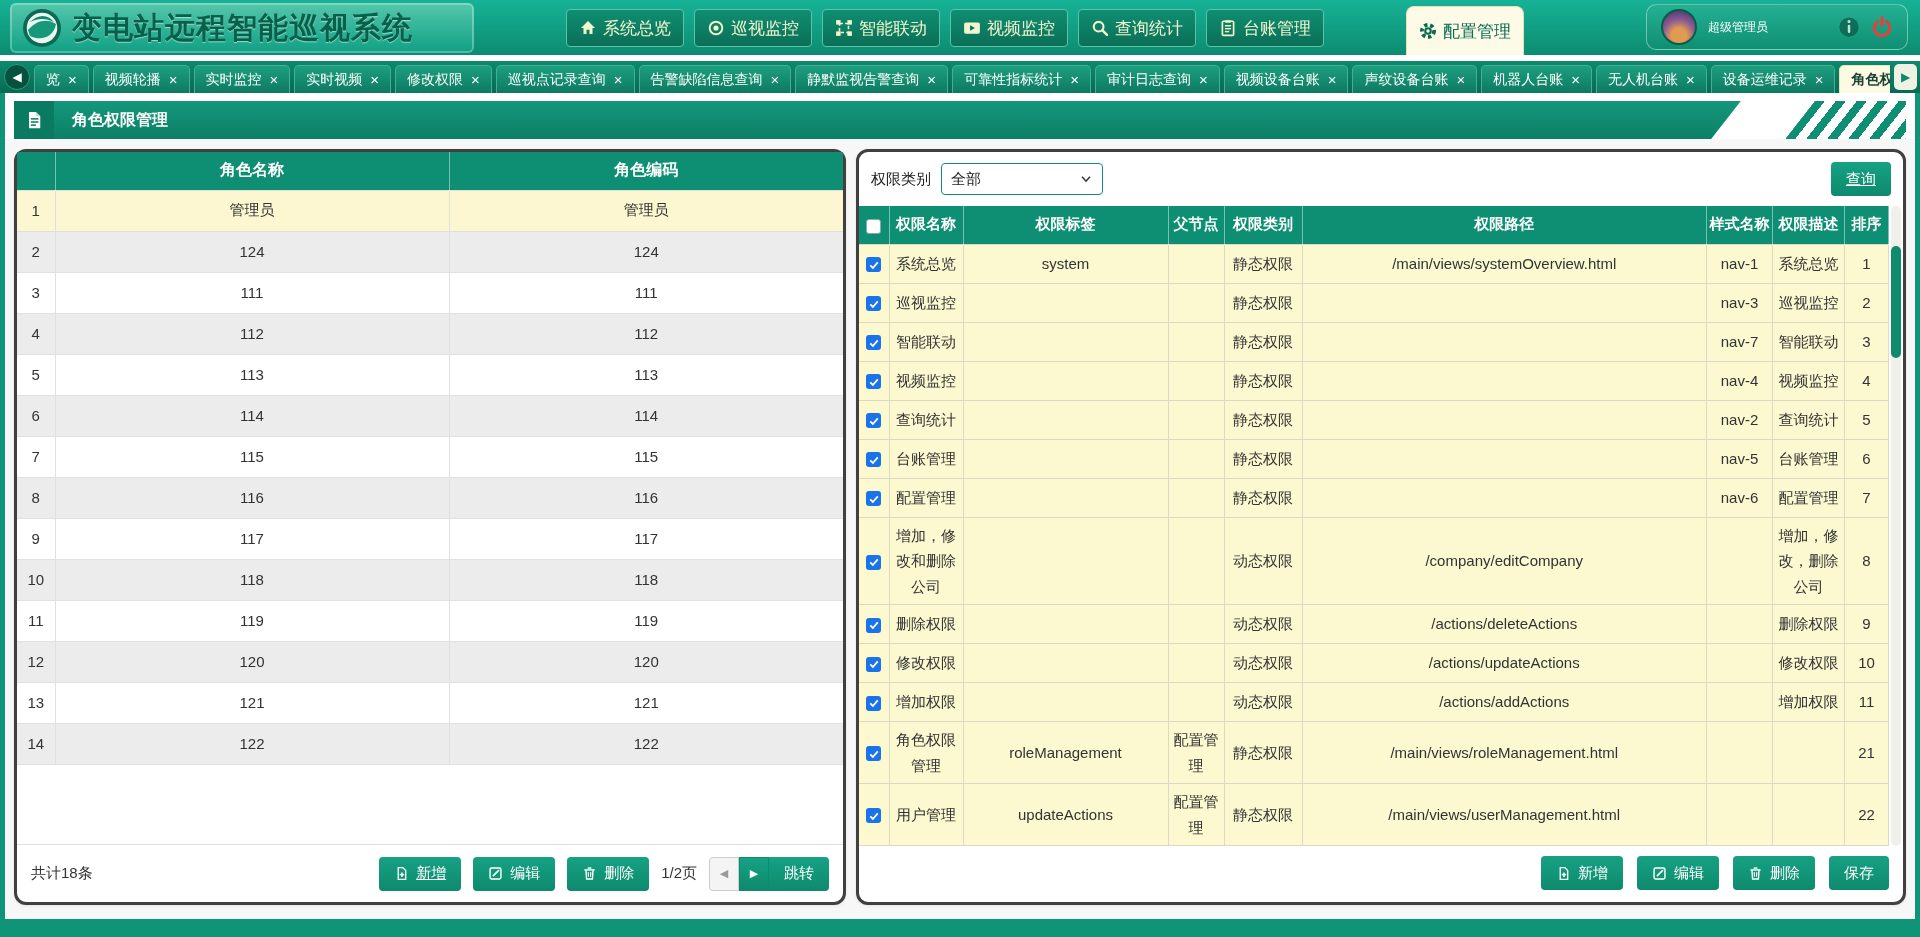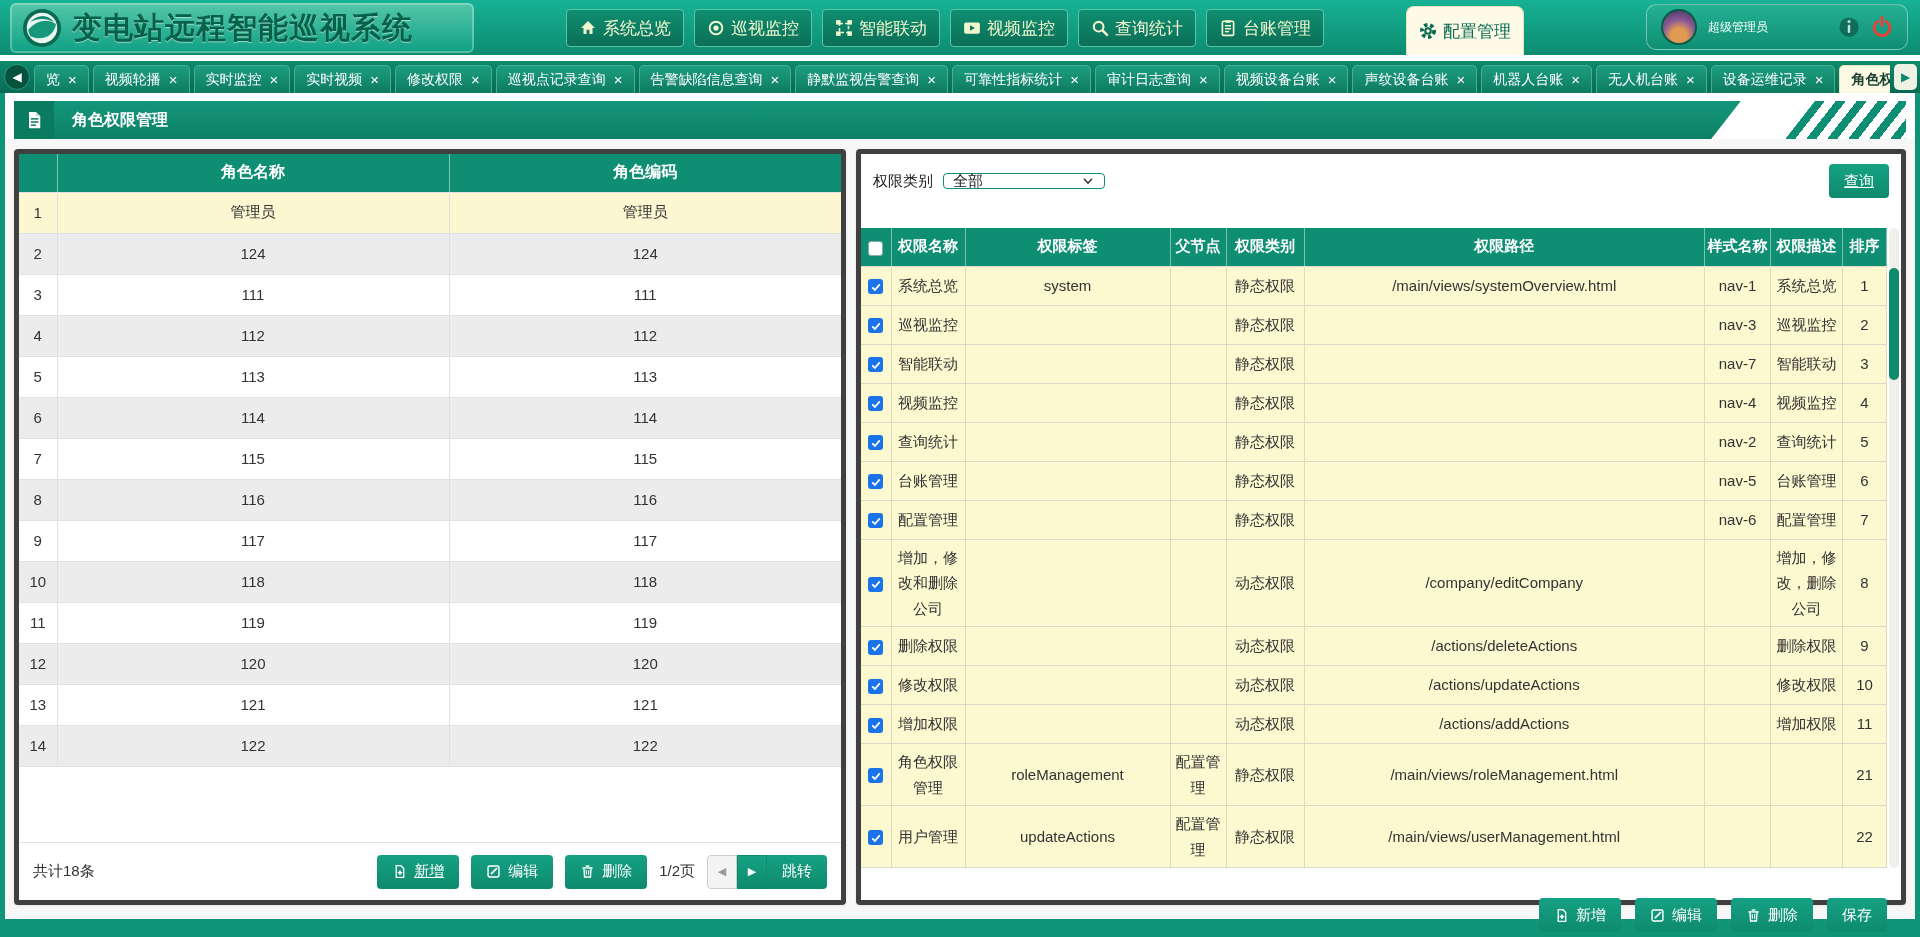--- a/index.html
+++ b/index.html
@@ -53,22 +53,22 @@
   .title-bar { margin:8px 9px 0; height:38px; background:linear-gradient(180deg,#14977b,#0c8066);
     display:flex; position:relative; overflow:hidden; }
   .title-icon-box { width:40px; height:100%; background:#0a7a61; display:flex; align-items:center; justify-content:center; }
   .title-icon-box svg { width:20px; height:20px; }
   .page-title { color:#fff; font-size:16px; font-weight:bold; margin-left:18px; align-self:center; }
   .deco-wedge { position:absolute; right:40px; top:-6px; bottom:-6px; width:140px; background:#fff; transform:skewX(-38deg); }
   .deco-stripes { position:absolute; right:-14px; top:-6px; bottom:-6px; width:120px; transform:skewX(-38deg);
     background:repeating-linear-gradient(90deg,#0e8f73 0 10px,#fff 10px 21px); }
 
   .content { flex:1; display:flex; gap:10px; padding:10px 9px 14px; background:#f7f7f7; min-height:0; }
-  .panel { background:#fff; border:5px solid #404040; border-radius:4px; box-shadow:0 1px 3px rgba(0,0,0,.08);
-    display:flex; flex-direction:column; min-height:0;gap:20px; }
+  .panel { background:#fff; border:3px solid #404040; border-radius:12px; box-shadow:0 1px 3px rgba(0,0,0,.08);
+    display:flex; flex-direction:column; min-height:0; }
   .left-panel { width:832px; flex:0 0 auto; }
   .right-panel { flex:1; min-width:0; }
 
   
   table { border-collapse:collapse; width:100%; table-layout:fixed; }
   .role-table th { height:38px; background:#0e8f73; color:#fff; font-size:16px; font-weight:bold;
     border-right:1px solid rgba(255,255,255,.45); }
   .role-table th:last-child { border-right:none; }
   .role-table td { height:41px; text-align:center; font-size:15px; color:#333; border:1px solid #e0e0e0; }
   .role-table tr td:first-child { border-left:none; }
@@ -88,21 +88,21 @@
   .pager { display:flex; }
   .pager-btn { width:30px; height:34px; display:flex; align-items:center; justify-content:center;
     font-size:11px; cursor:pointer; }
   .pager-btn.prev { background:#f4f4f4; color:#9a9a9a; border:1px solid #ccc; border-radius:4px 0 0 4px; }
   .pager-btn.next { background:linear-gradient(180deg,#16a183,#0e8a6d); color:#fff; border:1px solid #0e8a6d; }
   .jump-btn { border-radius:0 4px 4px 0; }
 
   
   .filter-row { display:flex; align-items:center; gap:10px; padding:10px 12px; }
   .filter-label { font-size:15px; color:#222; }
-  .select { width:162px; height:16px; border:1px solid #0e8f73; border-radius:4px; display:flex;
+  .select { width:162px; height:32px; border:1px solid #0e8f73; border-radius:4px; display:flex;
     align-items:center; padding:0 9px; font-size:15px; color:#222; background:#fff; cursor:pointer; }
   .select .icon { margin-left:auto; } .select .icon svg { width:14px; height:14px; display:block; }
   .perm-wrap { position:relative; padding-right:14px; }
   .perm-table th { height:38px; background:#0e8f73; color:#fff; font-size:15px; font-weight:bold;
     border-right:1px solid rgba(255,255,255,.45); padding:0 2px; }
   .perm-table td { background:#fcf8d0; border:1px solid #ddd9c2; text-align:center; font-size:15px;
     color:#333; padding:5px 4px; height:39px; line-height:1.7; word-break:break-all; }
   .perm-table tr td:first-child, .perm-table tr th:first-child { border-left:none; }
   .cb { width:15px; height:15px; border-radius:3px; display:inline-flex; align-items:center;
     justify-content:center; vertical-align:middle; cursor:pointer; }

